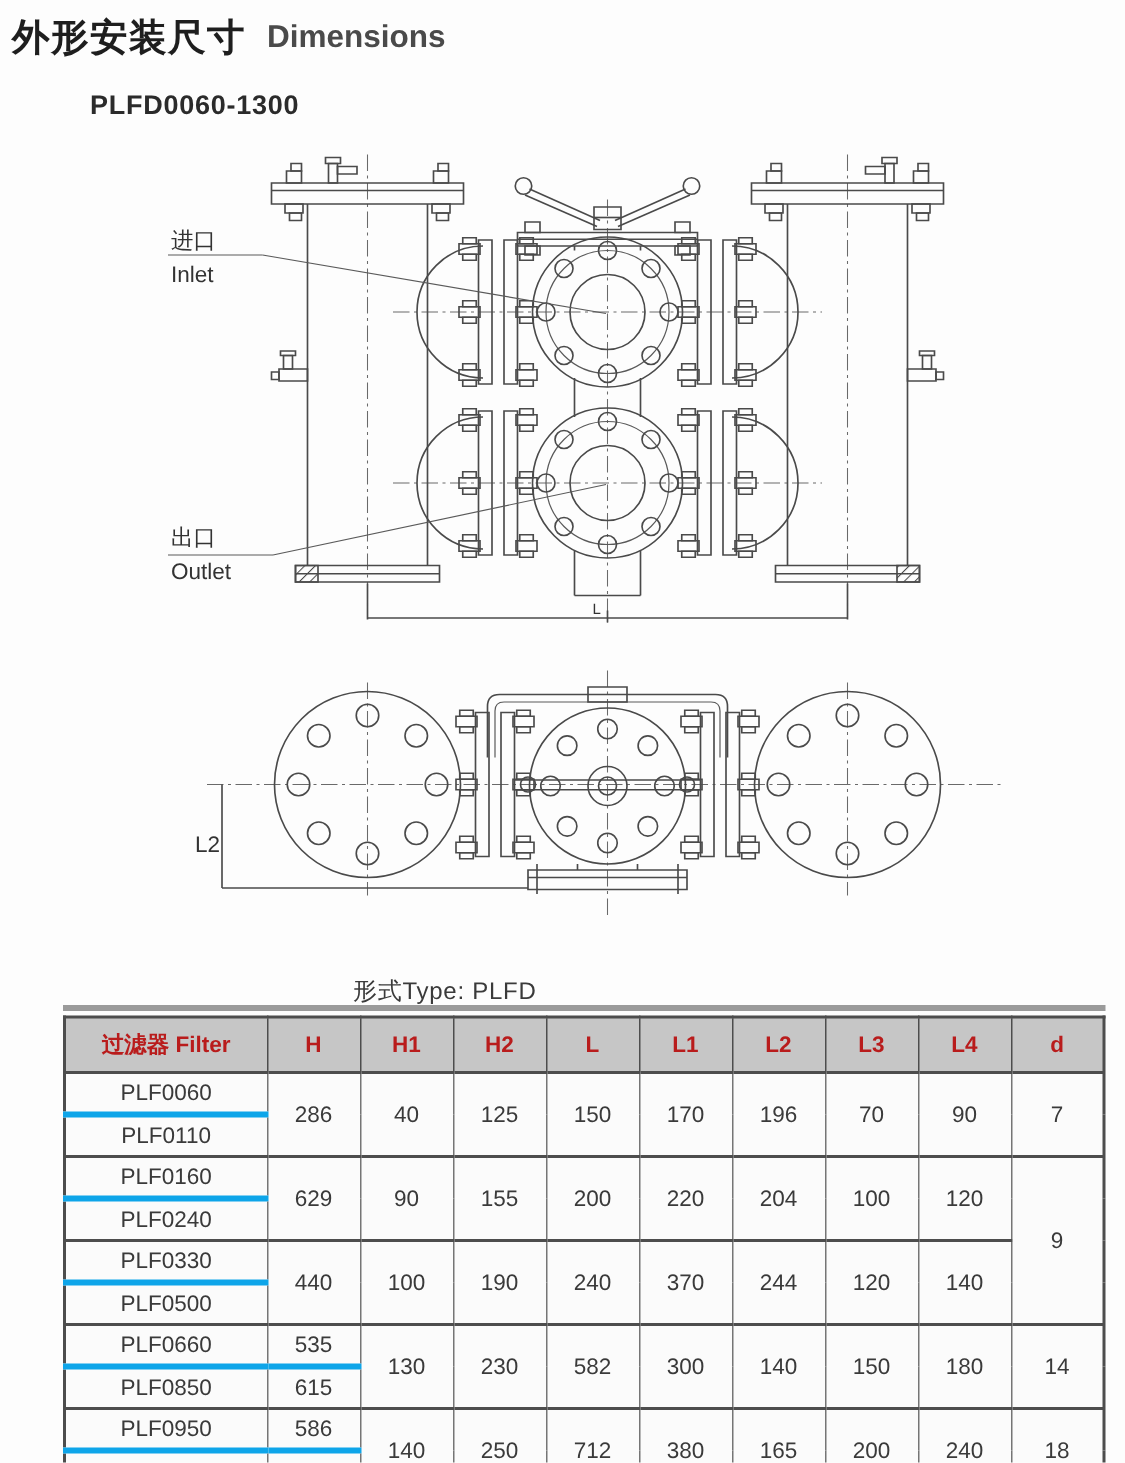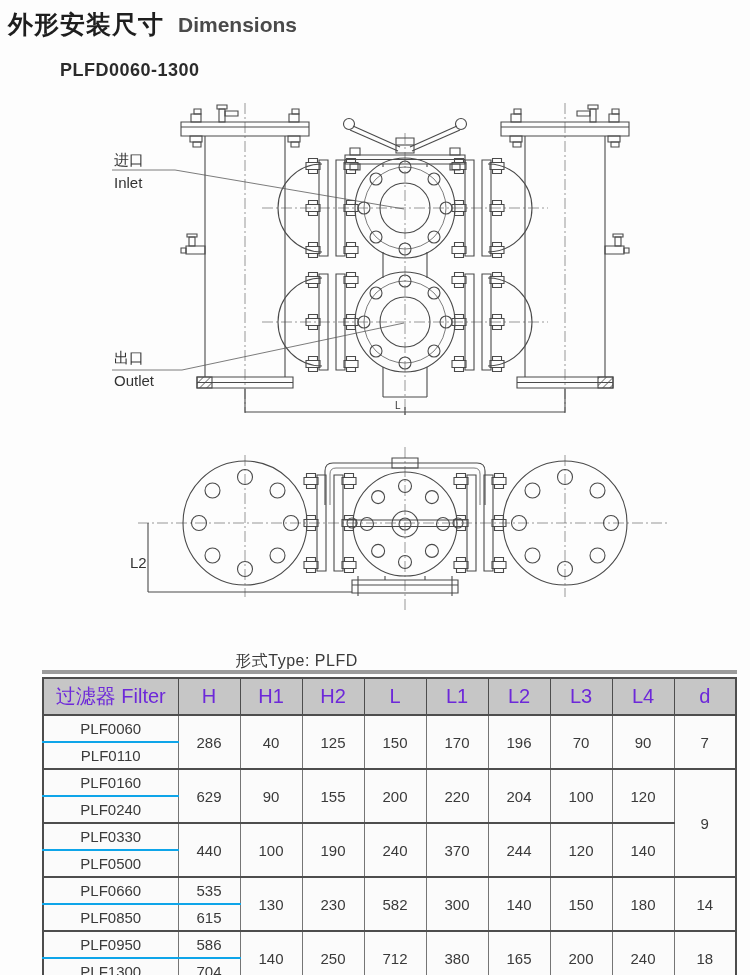--- a/index.html
+++ b/index.html
@@ -29,29 +29,29 @@
   
   .table-top-rule{position:absolute;left:42px;top:670px;width:695px;height:4px;background:#9b9b9b;}
   table.dim{
     position:absolute;left:42px;top:677px;width:695px;
     border-collapse:collapse;table-layout:fixed;
     font-size:15px;color:#3a3a3a;
     border:2px solid #4d4d4d;
     background:#fbfbfb;
   }
   table.dim th{
-    background:#c6c6c6;height:33px;font-weight:normal;font-size:20px;color:#6d28d9;
+    background:#c6c6c6;height:33px;font-weight:bold;font-size:15px;color:#b91c1c;
     border:1px solid #4d4d4d;border-bottom:2px solid #4d4d4d;
   }
   table.dim td{
     border:1px solid #757575;text-align:center;height:25px;padding:0;
     font-size:15px;background:#fbfbfb;
   }
   tr.group-start td{border-top:2px solid #4d4d4d;}
-  tr.pair-mid td{border-top:2px solid #0ea5e9;}
+  tr.pair-mid td{border-top:4px solid #0ea5e9;}
 </style>
 </head>
 <body>
 
 <div class="hdr">
   <span class="zh">外形安装尺寸</span>
   <span class="en">Dimensions</span>
 </div>
 <div class="model-range">PLFD0060-1300</div>
 

